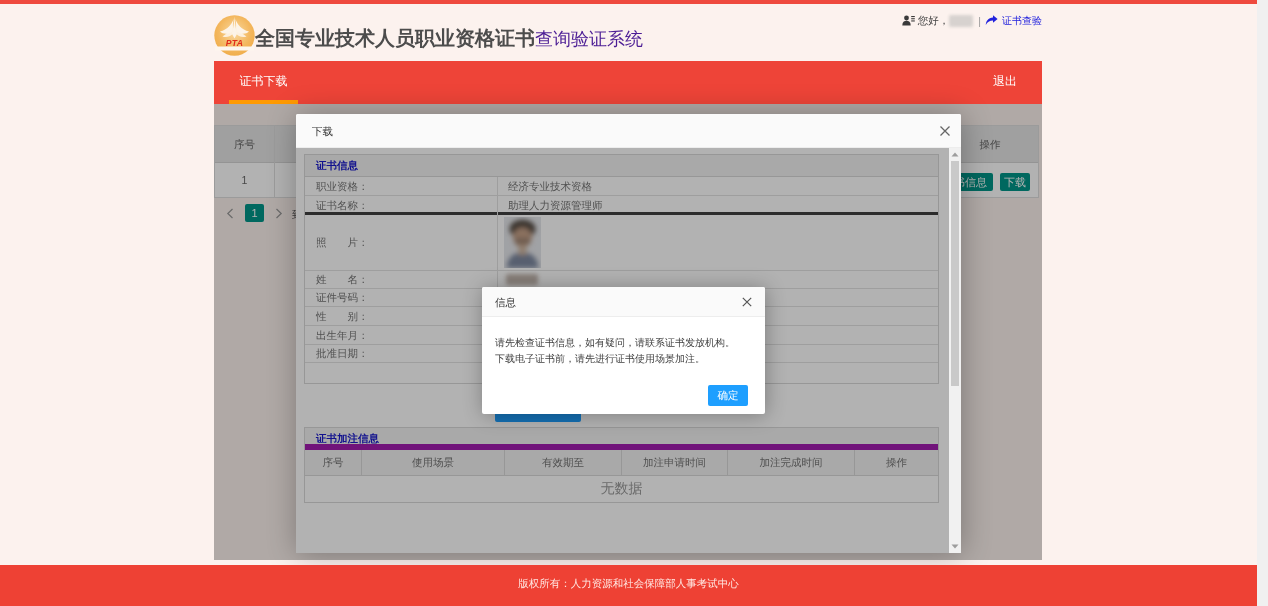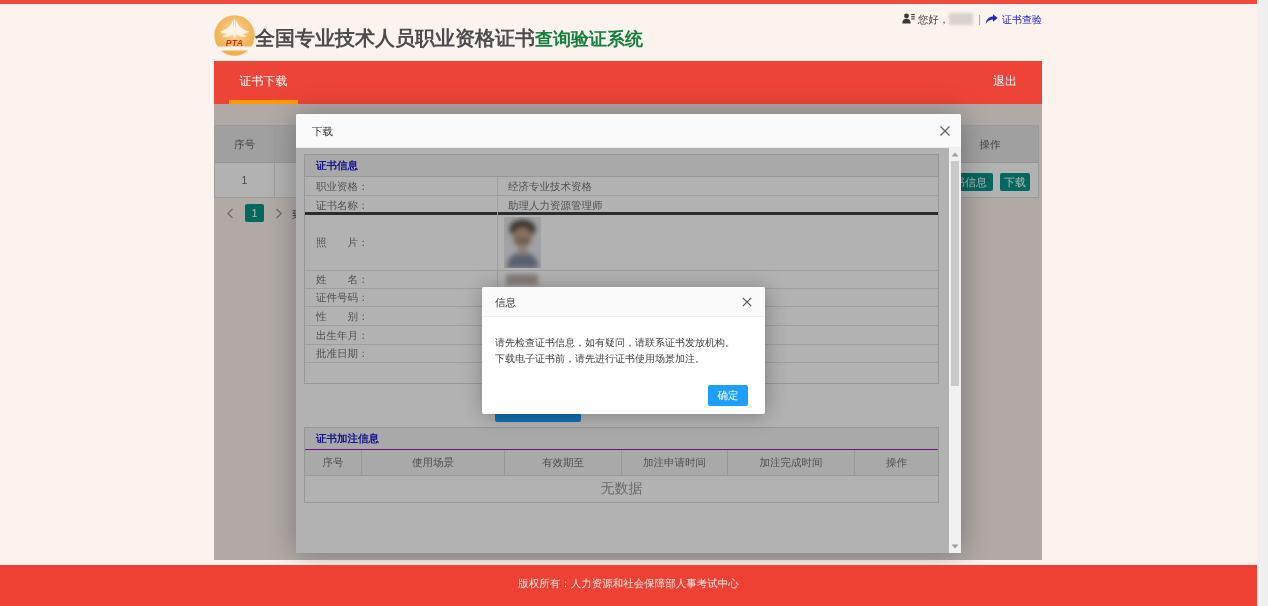--- a/index.html
+++ b/index.html
@@ -29,24 +29,24 @@
 <path d="M20.5 1.5 C20.9 8 21.8 14 23 19 L20.5 23.5 L18 19 C19.2 14 20.1 8 20.5 1.5 Z" fill="#fdf4e8"></path>
 <path d="M19.5 4 C17.5 10 13.5 14.5 6 16.5 C9 19.5 15 19.5 18.2 16.5 Z" fill="#fdf4e8"></path>
 <path d="M21.5 4 C23.5 10 27.5 14.5 35 16.5 C32 19.5 26 19.5 22.8 16.5 Z" fill="#fdf4e8"></path>
 <path d="M18.8 9 C17 14 13.5 18.5 8.5 21.5 C12.5 23 17 21.5 19.3 18 Z" fill="#fdf4e8" opacity="0.9"></path>
 <path d="M22.2 9 C24 14 27.5 18.5 32.5 21.5 C28.5 23 24 21.5 21.7 18 Z" fill="#fdf4e8" opacity="0.9"></path>
 <text x="20.5" y="30.5" font-size="8.6" font-weight="bold" font-style="italic" text-anchor="middle" fill="#e02a1a" letter-spacing="0.3" font-family="Liberation Sans,sans-serif">PTA</text>
 </svg>
 </div>
 
 <div class="abs" style="left:255px;top:26px;height:24px;line-height:24px;white-space:nowrap">
-<span style="font-size:20px;font-weight:bold;color:#4c4c4c">全国专业技术人员职业资格证书</span><span style="font-size:18px;font-weight:bold;color:#15803d">查询验证系统</span>
+<span style="font-size:20px;font-weight:bold;color:#4c4c4c">全国专业技术人员职业资格证书</span><span style="font-size:18px;font-weight:normal;color:#4c1d95">查询验证系统</span>
 </div>
 
-<div class="abs" style="right:226px;top:13px;height:15px;display:flex;align-items:flex-start;font-size:10.5px;color:#444">
+<div class="abs" style="right:226px;top:13px;height:15px;display:flex;align-items:center;font-size:10.5px;color:#444">
 <svg width="13" height="11" viewBox="0 0 13 11" style="margin-right:3px">
 <circle cx="4.5" cy="3" r="2.4" fill="#3a3a3a"></circle>
 <path d="M0.3 10.5 C0.3 7.2 2.2 5.8 4.5 5.8 C6.8 5.8 8.7 7.2 8.7 10.5 Z" fill="#3a3a3a"></path>
 <rect x="9.2" y="1" width="3.6" height="1.1" fill="#3a3a3a"></rect>
 <rect x="9.2" y="3.2" width="3.6" height="1.1" fill="#3a3a3a"></rect>
 <rect x="9.2" y="5.4" width="3.6" height="1.1" fill="#3a3a3a"></rect>
 </svg>
 <span>您好，</span>
 <span style="display:inline-block;width:24px;height:12px;background:#d7d2cf;border-radius:2px;filter:blur(1.5px)"></span>
 <span style="color:#999;margin:0 4px 0 5px">|</span>
@@ -143,21 +143,21 @@
         <div style="position:relative;height:18px;border-bottom:1px solid #e3e3e3;font-size:10.5px;color:#747474">
             <span class="abs" style="left:11px;top:2px">批准日期：</span>
           </div>
         <div style="height:20px"></div>
         <div class="abs" style="left:192px;top:22px;width:1px;height:206px;background:#e3e3e3"></div>
       </div>
 
       <div class="abs" style="left:199px;top:246px;width:86px;height:28px;background:#1E9FFF;border-radius:2px;color:#fff;font-size:11px;text-align:center;line-height:28px">检查无误</div>
 
       <div class="abs" style="left:8px;top:279px;width:635px;border:1px solid #d8d8d8">
-        <div style="height:22px;background:#f2f2f2;border-bottom:1px solid #a21caf;line-height:21px;padding-left:11px;font-size:10.5px;font-weight:bold;color:#1a1acc">证书加注信息</div>
+        <div style="height:22px;background:#f2f2f2;border-bottom:6px solid #a21caf;line-height:21px;padding-left:11px;font-size:10.5px;font-weight:bold;color:#1a1acc">证书加注信息</div>
         <div style="display:flex;height:26px;background:#f2f2f2;border-bottom:1px solid #d8d8d8;font-size:10.5px;color:#747474;text-align:center;line-height:25px">
           <div style="width:57px;border-right:1px solid #d8d8d8">序号</div>
           <div style="width:143px;border-right:1px solid #d8d8d8">使用场景</div>
           <div style="width:117px;border-right:1px solid #d8d8d8">有效期至</div>
           <div style="width:106px;border-right:1px solid #d8d8d8">加注申请时间</div>
           <div style="width:127px;border-right:1px solid #d8d8d8">加注完成时间</div>
           <div style="flex:1">操作</div>
         </div>
         <div style="height:26px;font-size:14px;color:#999;text-align:center;line-height:25px">无数据</div>
       </div>

